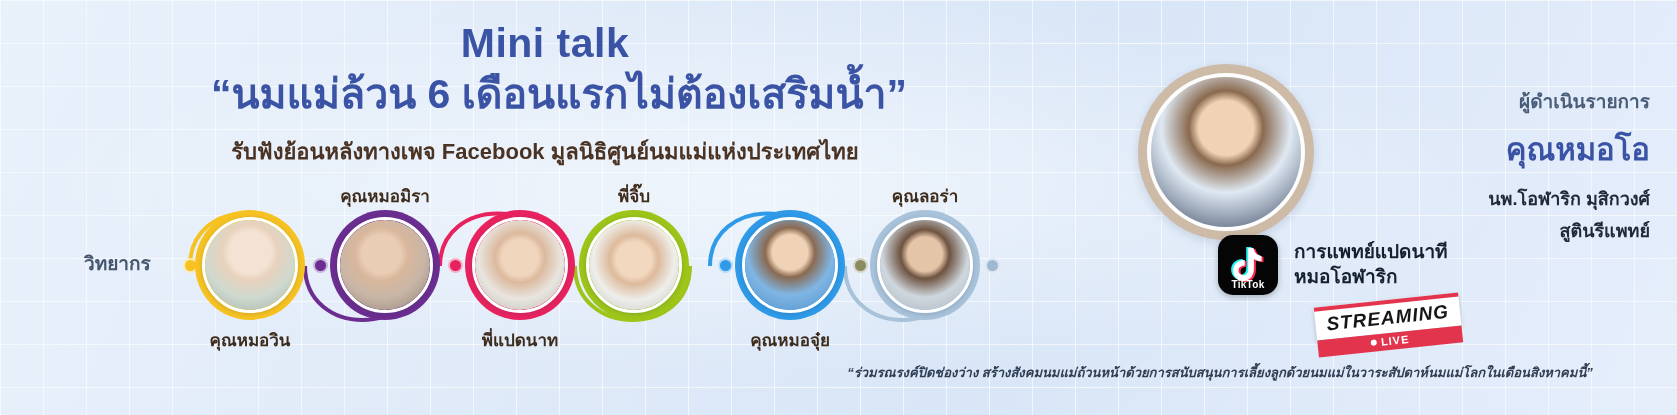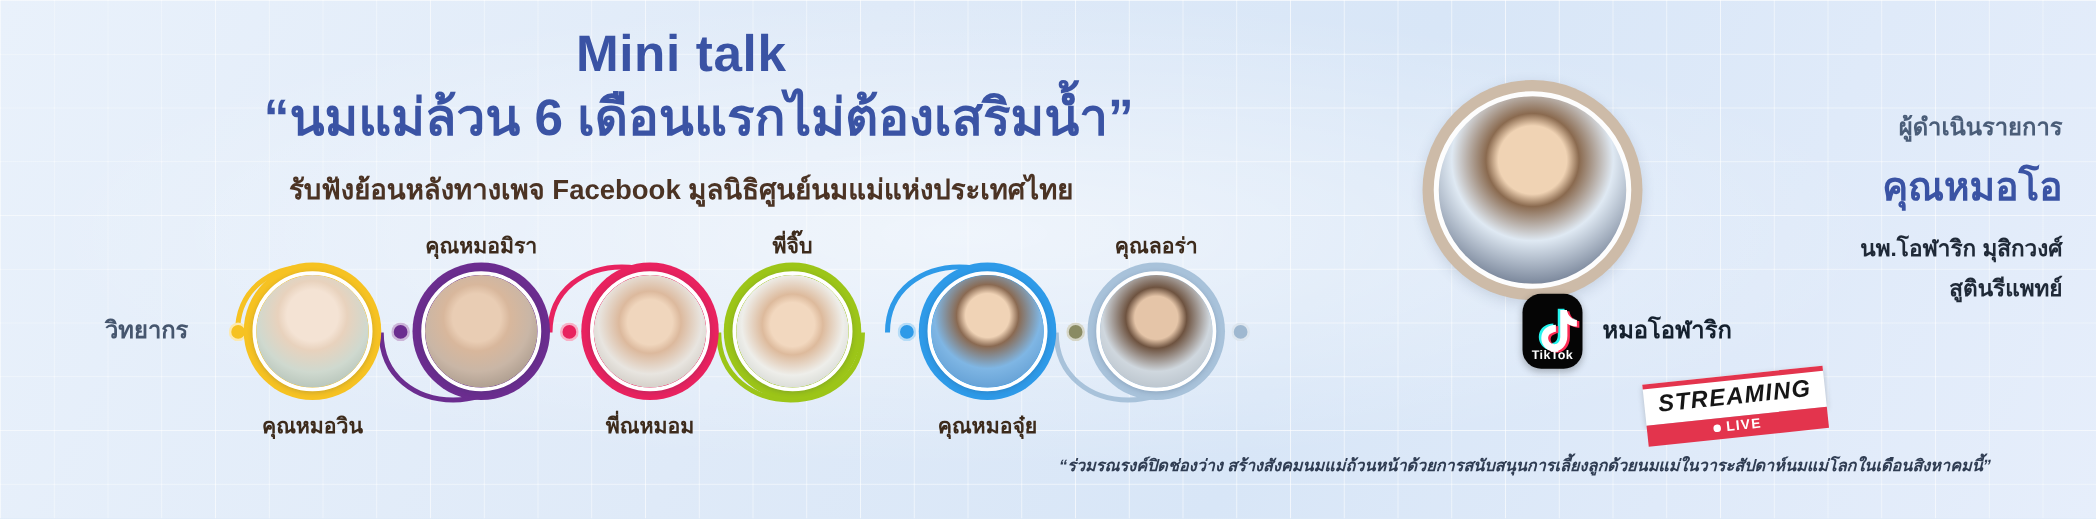--- a/index.html
+++ b/index.html
@@ -89,21 +89,21 @@
   }
   .host-txt{position:absolute;left:200px;top:36px;width:330px;text-align:right;}
   .h-role{font-size:19px;color:#4a5d78;font-weight:bold;}
   .h-name{font-size:31px;color:#3a53a4;font-weight:bold;margin-top:8px;}
   .h-full{font-size:18px;color:#1f2937;font-weight:bold;margin-top:10px;}
   .h-spec{font-size:18px;color:#1f2937;font-weight:bold;margin-top:3px;}
 
   
   .chan{position:absolute;left:98px;top:185px;display:flex;align-items:center;gap:16px;}
   .tiktok{
-    width:48px;height:60px;border-radius:15px;background:#050505;
+    width:60px;height:60px;border-radius:15px;background:#050505;
     position:relative;flex:none;box-shadow:0 2px 6px rgba(0,0,0,.25);
   }
   .tt-word{
     position:absolute;bottom:5px;left:0;right:0;text-align:center;
     color:#fff;font-size:10px;font-weight:bold;letter-spacing:.3px;
   }
   .chan-txt{font-size:19px;font-weight:bold;color:#14202e;line-height:1.3;white-space:nowrap;}
   .stream{
     position:absolute;left:196px;top:250px;transform:rotate(-6deg);
   }
@@ -174,21 +174,21 @@
       </div>
       <div class="nm-top">คุณหมอมิรา</div>
     </div>
 
     <div class="node" style="left:465px;">
       <div class="ring" style="background:#e8225f;">
         <div class="inner">
             <div class="photo" style="background:radial-gradient(circle at 50% 42%, #f0d6bd 0 26%, #dcb99d 36%, #e8e5e0 60%, #b9b2a8 100%);"></div>
           </div>
       </div>
-      <div class="nm-bot">พี่ณหมอม</div>
+      <div class="nm-bot">พี่แปดนาท</div>
     </div>
 
     <div class="node" style="left:579px;">
       <div class="ring" style="background:#9cc518;">
         <div class="inner">
             <div class="photo" style="background:radial-gradient(circle at 50% 44%, #f2d8bf 0 26%, #ddba9c 36%, #eeeeea 60%, #bdc2bc 100%);"></div>
           </div>
       </div>
       <div class="nm-top">พี่จิ๊บ</div>
     </div>
@@ -226,20 +226,21 @@
     <div class="chan">
       <div class="tiktok">
         <svg width="60" height="60" viewBox="0 0 60 60">
           <path d="M35.5 13c.9 4.6 3.6 7.4 8 7.9v5.2c-2.6.2-4.9-.6-7.6-2.2v9.9c0 12.6-13.7 16.5-19.2 7.5-3.6-5.8-1.4-16 10-16.4v5.5c-.9.1-1.8.4-2.6.7-2.5.8-3.9 2.4-3.5 5.2.7 5.3 10.4 6.9 9.6-3.4V13h5.3z" fill="#25F4EE" transform="translate(-2,-1)"></path>
           <path d="M35.5 13c.9 4.6 3.6 7.4 8 7.9v5.2c-2.6.2-4.9-.6-7.6-2.2v9.9c0 12.6-13.7 16.5-19.2 7.5-3.6-5.8-1.4-16 10-16.4v5.5c-.9.1-1.8.4-2.6.7-2.5.8-3.9 2.4-3.5 5.2.7 5.3 10.4 6.9 9.6-3.4V13h5.3z" fill="#FE2C55" transform="translate(2,1)"></path>
           <path d="M35.5 13c.9 4.6 3.6 7.4 8 7.9v5.2c-2.6.2-4.9-.6-7.6-2.2v9.9c0 12.6-13.7 16.5-19.2 7.5-3.6-5.8-1.4-16 10-16.4v5.5c-.9.1-1.8.4-2.6.7-2.5.8-3.9 2.4-3.5 5.2.7 5.3 10.4 6.9 9.6-3.4V13h5.3z" fill="#FFFFFF"></path>
         </svg>
         <div class="tt-word">TikTok</div>
       </div>
       <div class="chan-txt">
+        <div>การแพทย์แปดนาที</div>
         <div>หมอโอฬาริก</div>
       </div>
     </div>
 
     <div class="stream">
       <div class="stream-top">STREAMING</div>
       <div class="stream-bot">
         <span class="live-dot"></span>
         <span>LIVE</span>
       </div>

